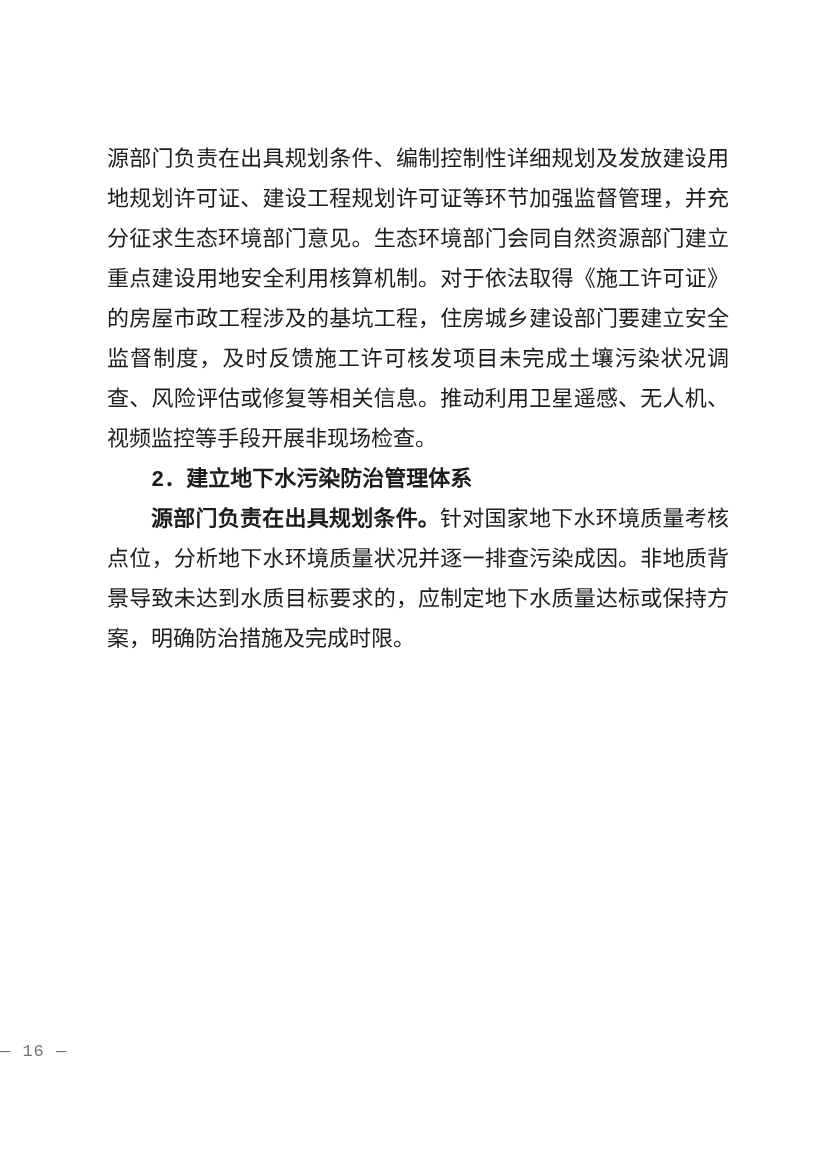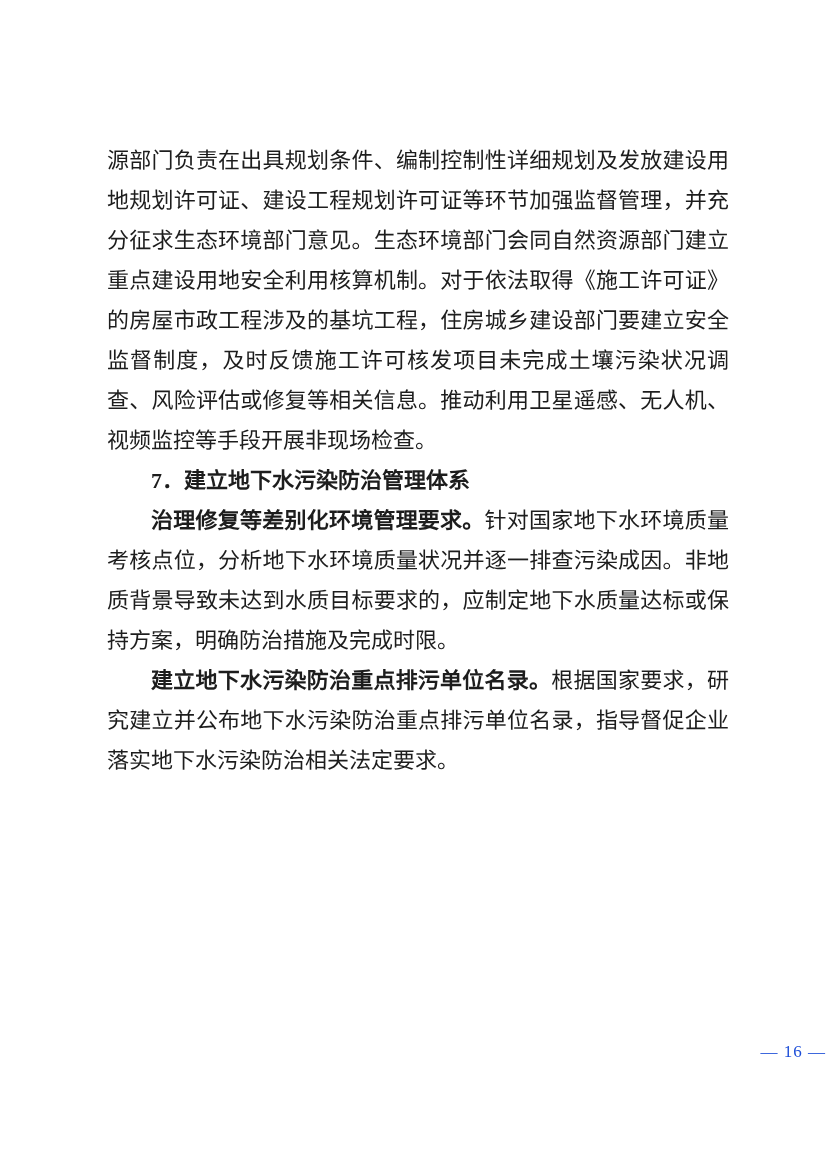--- a/index.html
+++ b/index.html
@@ -6,21 +6,21 @@
     margin: 0;
     padding: 0;
     background: #ffffff;
   }
   .page {
     position: relative;
     width: 826px;
     height: 1169px;
     background: #ffffff;
     overflow: hidden;
-    font-family: Liberation Serif, serif;
+    font-family: Liberation Mono, monospace;
     color: #1d1d1d;
   }
   .content {
     position: absolute;
     left: 107px;
     top: 141px;
     width: 622px;
     font-size: 22px;
     line-height: 40px;
     text-align: justify;
@@ -38,39 +38,38 @@
     font-weight: bold;
   }
   .heading {
     font-weight: bold;
   }
   .page-number {
     position: absolute;
     top: 1040px;
     left: 0;
     width: 826px;
-    text-align: right;
+    text-align: left;
     font-size: 17px;
     line-height: 24px;
     letter-spacing: 1px;
-    color: #1d4ed8;
+    color: #737373;
   }
 </style>
 </head>
 <body>
 
 <div class="page">
   <div class="content">
 
     <p class="para flush"><span>源部门负责在出具规划条件、编制控制性详细规划及发放建设用地规划许可证、建设工程规划许可证等环节加强监督管理，并充分征求生态环境部门意见。生态环境部门会同自然资源部门建立重点建设用地安全利用核算机制。对于依法取得《施工许可证》的房屋市政工程涉及的基坑工程，住房城乡建设部门要建立安全监督制度，及时反馈施工许可核发项目未完成土壤污染状况调查、风险评估或修复等相关信息。推动利用卫星遥感、无人机、视频监控等手段开展非现场检查。</span></p>
 
 
-    <p class="para heading"><span>7．建立地下水污染防治管理体系</span></p>
+    <p class="para heading"><span>2．建立地下水污染防治管理体系</span></p>
 
-    <p class="para"><span class="bold">治理修复等差别化环境管理要求。</span><span>针对国家地下水环境质量考核点位，分析地下水环境质量状况并逐一排查污染成因。非地质背景导致未达到水质目标要求的，应制定地下水质量达标或保持方案，明确防治措施及完成时限。</span></p>
+    <p class="para"><span class="bold">源部门负责在出具规划条件。</span><span>针对国家地下水环境质量考核点位，分析地下水环境质量状况并逐一排查污染成因。非地质背景导致未达到水质目标要求的，应制定地下水质量达标或保持方案，明确防治措施及完成时限。</span></p>
 
 
-    <p class="para"><span class="bold">建立地下水污染防治重点排污单位名录。</span><span>根据国家要求，研究建立并公布地下水污染防治重点排污单位名录，指导督促企业落实地下水污染防治相关法定要求。</span></p>
 
   </div>
 
   <div class="page-number">— 16 —</div>
 </div>
 
 </body></html>

